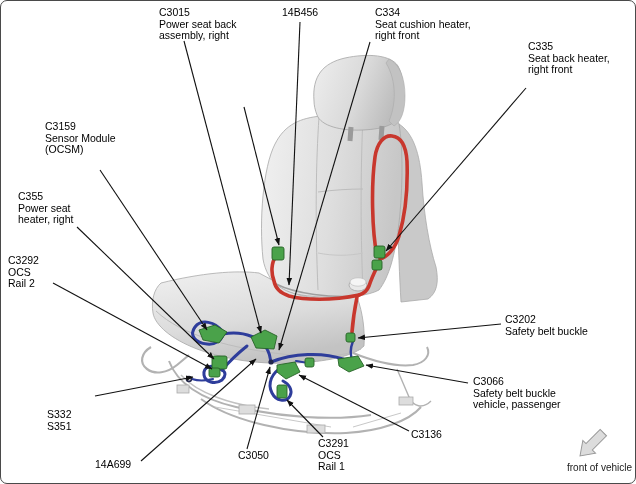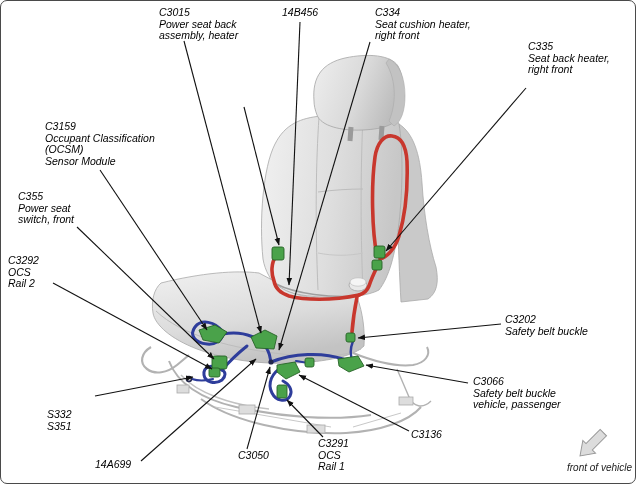--- a/index.html
+++ b/index.html
@@ -1,20 +1,19 @@
 <!DOCTYPE html>
 <html><head>
 <meta charset="utf-8">
 <style>
   html,body{margin:0;padding:0;background:#fff;}
   .stage{
     position:relative;width:634px;height:482px;background:#ffffff;
     border:1px solid #4a4a4a;border-radius:7px;overflow:hidden;
     font-family:"Liberation Sans",sans-serif;
-    font-style:italic;
   }
   .stage svg{position:absolute;left:0;top:0;}
   .co{
     position:absolute;font-size:10.5px;line-height:11.5px;color:#000;
     white-space:nowrap;z-index:5;
   }
   .fov{
     position:absolute;font-size:10px;color:#1a1a1a;white-space:nowrap;z-index:5;
   }
 </style>
@@ -136,21 +135,21 @@
   </g>
 
   <g transform="translate(579,455) rotate(-45)">
     <path d="M0,0 L13,-9 L13,-4.5 L33,-4.5 L33,4.5 L13,4.5 L13,9 Z" fill="#dcdcdc" stroke="#979797" stroke-width="1"></path>
   </g>
 </svg>
 
 <div class="co" style="left:158px;top:6px">
   <div>C3015</div>
   <div>Power seat back</div>
-  <div>assembly, heater</div>
+  <div>assembly, right</div>
 </div>
 
 <div class="co" style="left:281px;top:6px">
   <div>14B456</div>
 </div>
 
 <div class="co" style="left:374px;top:6px">
   <div>C334</div>
   <div>Seat cushion heater,</div>
   <div>right front</div>
@@ -158,29 +157,28 @@
 
 <div class="co" style="left:527px;top:40px">
   <div>C335</div>
   <div>Seat back heater,</div>
   <div>right front</div>
 </div>
 
 
 <div class="co" style="left:44px;top:120px">
   <div>C3159</div>
-  <div>Occupant Classification</div>
+  <div>Sensor Module</div>
   <div>(OCSM)</div>
-  <div>Sensor Module</div>
 </div>
 
 <div class="co" style="left:17px;top:190px">
   <div>C355</div>
   <div>Power seat</div>
-  <div>switch, front</div>
+  <div>heater, right</div>
 </div>
 
 <div class="co" style="left:7px;top:254px">
   <div>C3292</div>
   <div>OCS</div>
   <div>Rail 2</div>
 </div>
 
 <div class="co" style="left:46px;top:408px">
   <div>S332</div>

